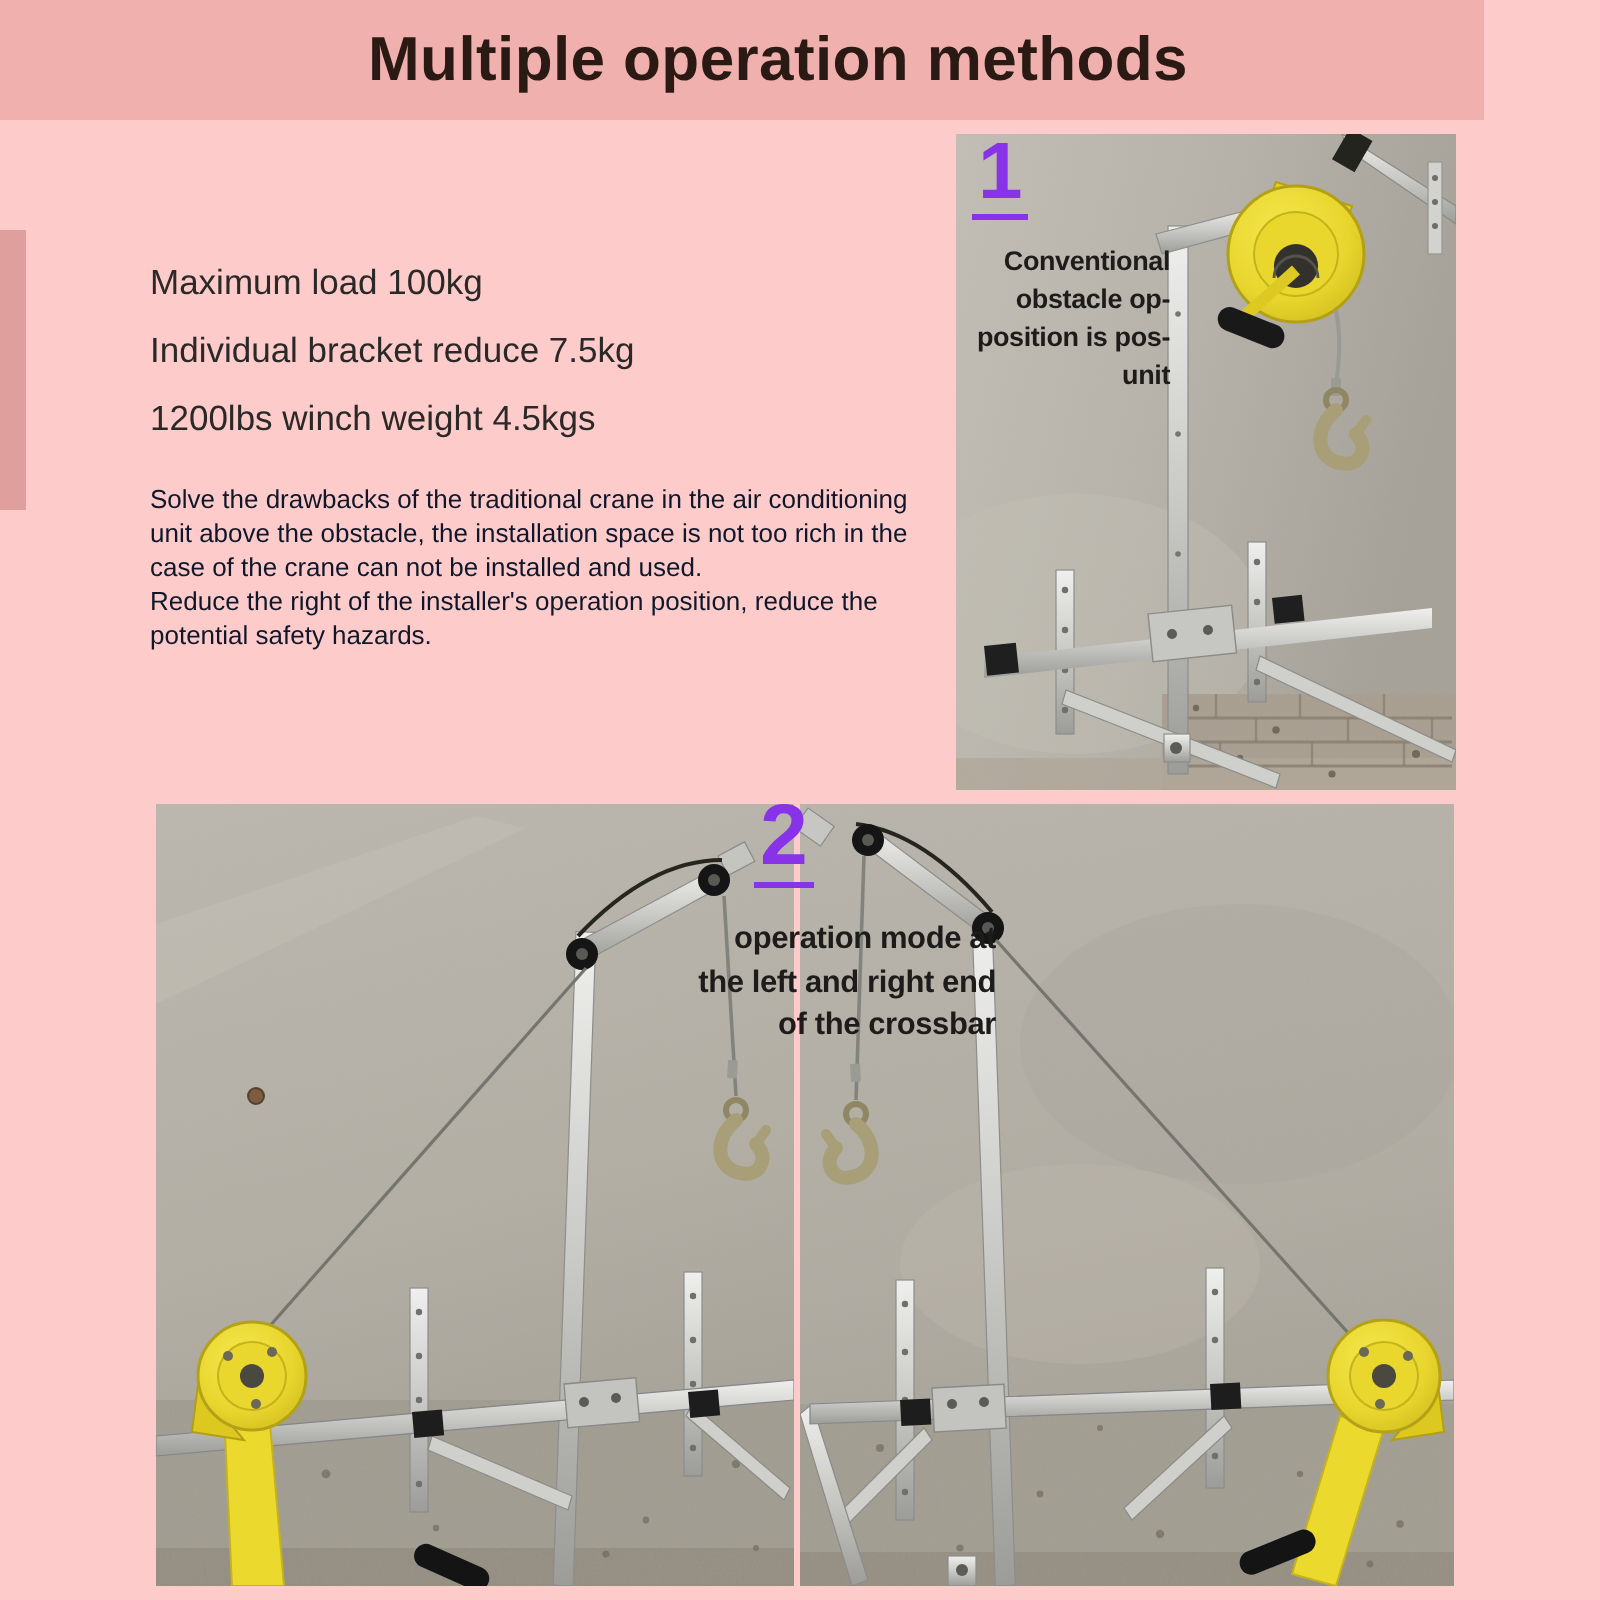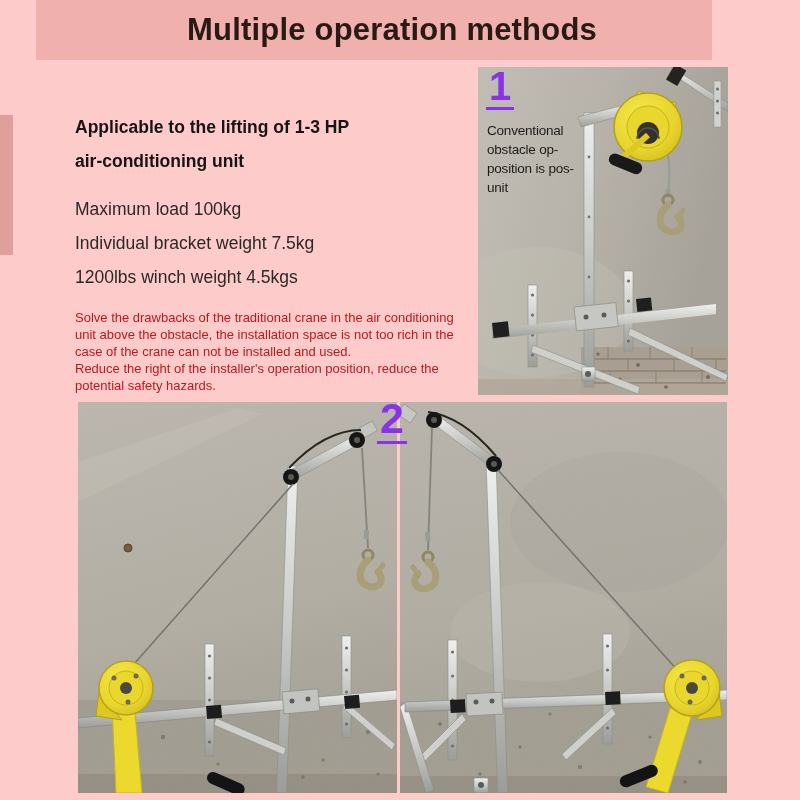--- a/index.html
+++ b/index.html
@@ -3,78 +3,74 @@
 <meta charset="utf-8">
 <style>
   html,body { margin:0; padding:0; }
   #stage {
     position:relative; width:800px; height:800px; overflow:hidden;
     background:var(--page_bg,#fdcbca);
     font-family:"Liberation Sans", sans-serif;
   }
   
   #banner {
-    position:absolute; left:0; top:0; width:676px; height:60px;
+    position:absolute; left:0; top:0; width:742px; height:60px;
     background:var(--banner_bg,#f0b0ad);
     display:flex; align-items:center; justify-content:center;
-    padding-left:36px; box-sizing:border-box;margin-left:36px;
+    padding-left:36px; box-sizing:border-box;
   }
   #banner .title {
     font-size:31px; font-weight:700; letter-spacing:0.2px;
     color:var(--banner_text,#2b1a13);
   }
   
   #accent-square {
     position:absolute; left:0; top:115px; width:13px; height:140px;
     background:var(--accent_square,#dfa09d);
   }
   
   #intro { position:absolute; left:75px; top:110px; width:398px; color:var(--body_text,#272625); }
   #intro .heading { font-size:17.5px; font-weight:700; line-height:34px; color:#161514; }
   #intro .specs { margin-top:14px; font-size:17.5px; line-height:34px; color:#2a2928; }
-  #intro .para  { margin-top:15px; font-size:13px; line-height:17px; color:#b91c1c; width:396px; }
+  #intro .para  { margin-top:15px; font-size:13px; line-height:17px; color:#0f172a; width:396px; }
   
   .photo { position:absolute; overflow:hidden; }
   #fig1  { left:478px; top:67px;  width:250px; height:328px; }
   #fig2a { left:78px;  top:402px; width:319px; height:391px; }
   #fig2b { left:400px; top:402px; width:327px; height:391px; }
   .photo svg { display:block; }
   
   .fig-num {
     position:absolute; z-index:5;
     color:var(--purple,#8833e8); font-weight:700;
     line-height:1.0; padding:0 3px 1px 3px;
     border-bottom:3px solid var(--purple,#8833e8);
   }
   #fig1-num { left:486px; top:66px;  font-size:40px; }
   #fig2-num { left:377px; top:397px; font-size:43px; }
   
-  .fig-caption { position:absolute; z-index:5; font-weight:400; color:#1d1c1a; }
+  .fig-caption { position:absolute; z-index:5; font-weight:700; color:#1d1c1a;text-align:right; }
   #fig1-caption { left:487px; top:121px; width:98px;  font-size:13.5px; line-height:19px; letter-spacing:-0.2px; }
   #fig2-caption { left:348px; top:459px; width:150px; font-size:15.5px; line-height:21.5px; letter-spacing:-0.2px; }
 </style>
 </head>
 <body>
 
 <div id="stage">
 
   <div id="banner">
     <span class="title">Multiple operation methods</span>
   </div>
 
   <div id="accent-square"></div>
 
   <div id="intro">
-    <div class="heading">
-      <div>Applicable to the lifting of 1-3 HP</div>
-      <div>air-conditioning unit</div>
-    </div>
     <div class="specs">
       <div>Maximum load 100kg</div>
-      <div>Individual bracket weight 7.5kg</div>
+      <div>Individual bracket reduce 7.5kg</div>
       <div>1200lbs winch weight 4.5kgs</div>
     </div>
     <div class="para">
       <div>Solve the drawbacks of the traditional crane in the air conditioning unit above the obstacle, the installation space is not too rich in the case of the crane can not be installed and used.</div>
       <div>Reduce the right of the installer's operation position, reduce the potential safety hazards.</div>
     </div>
   </div>
 
   <div id="fig1" class="photo">
     <svg width="250" height="328" viewBox="0 0 250 328" xmlns="http://www.w3.org/2000/svg">
@@ -375,14 +371,19 @@
 
   <div id="fig1-num" class="fig-num">1</div>
   <div id="fig1-caption" class="fig-caption">
     <div>Conventional</div>
     <div>obstacle op-</div>
     <div>position is pos-</div>
     <div>unit</div>
   </div>
 
   <div id="fig2-num" class="fig-num">2</div>
+  <div id="fig2-caption" class="fig-caption">
+    <div>operation mode at</div>
+    <div>the left and right end</div>
+    <div>of the crossbar</div>
+  </div>
 
 </div>
 
 </body></html>

